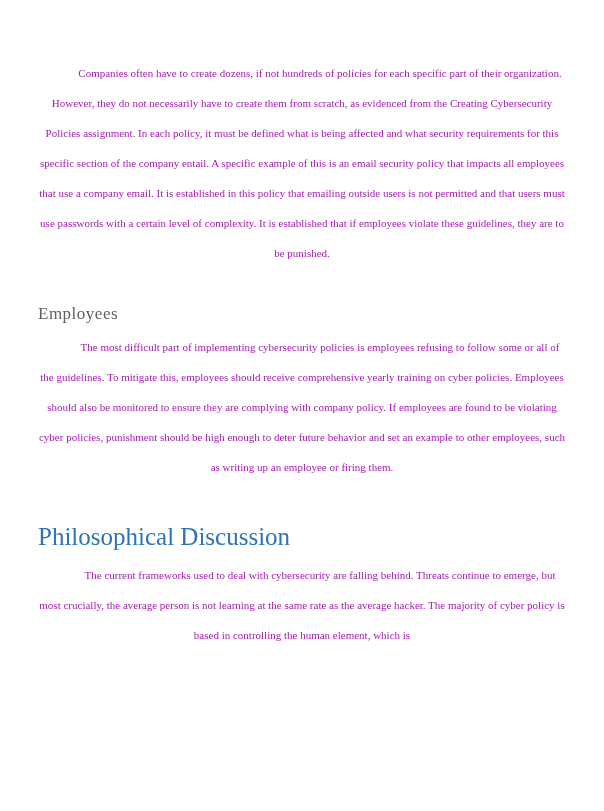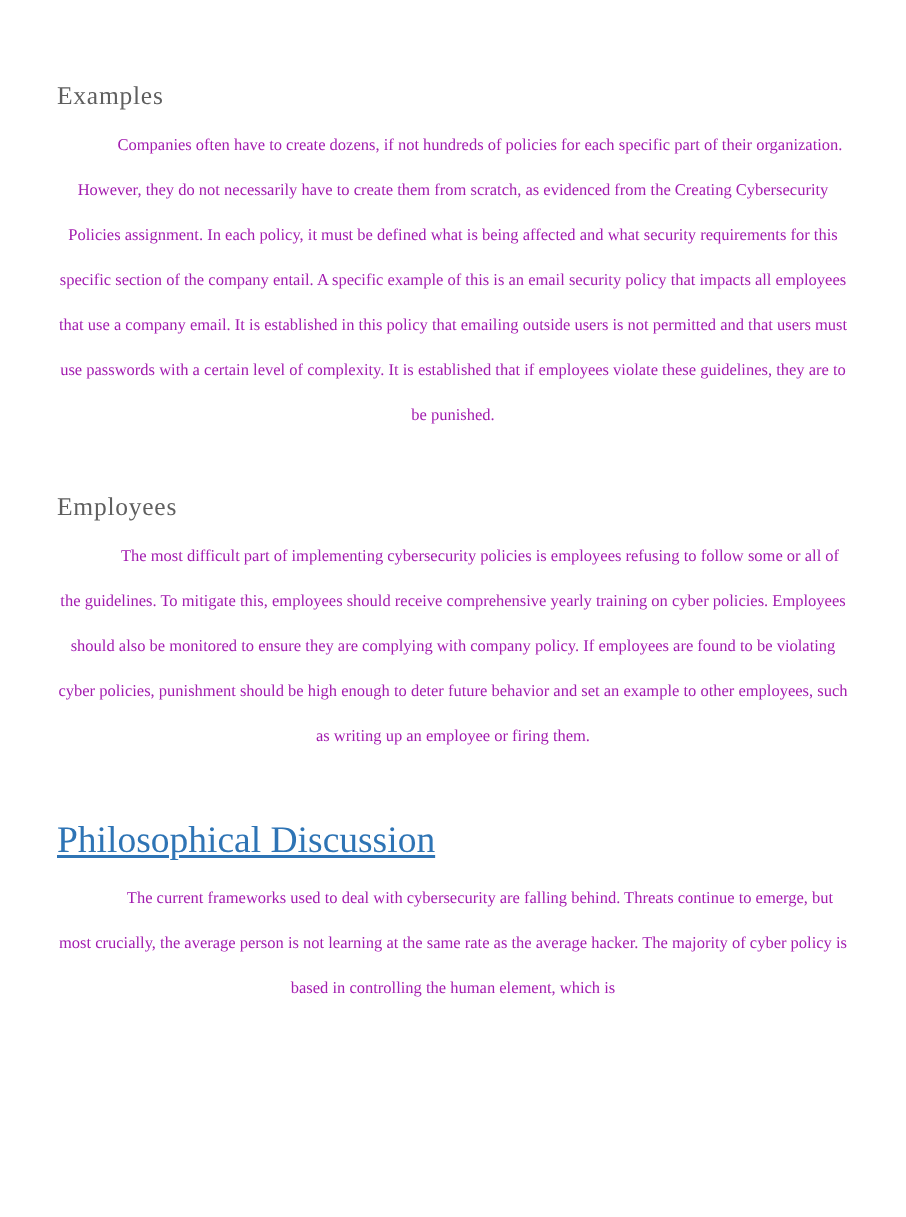--- a/index.html
+++ b/index.html
@@ -25,40 +25,38 @@
     color: #5f5f5f;
     margin: 0;
     letter-spacing: 0.5px;
   }
   .main-heading {
     font-size: 25px;
     line-height: 34px;
     font-weight: 400;
     color: #2e74b5;
     margin: 0;
-    text-decoration: underline;
   }
   .body-paragraph {
     font-size: 11px;
     line-height: 30px;
     margin: 6px 0 0 0;
     text-indent: 36px;
     text-align: center;
     color: #a21caf;
   }
   .section-mitigation { margin-top: 34px; }
   .section-philosophical { margin-top: 38px; }
 </style>
 </head>
 <body>
 
 <div class="page">
 
   <section class="section-examples">
-    <h2 class="subheading">Examples</h2>
     <p class="body-paragraph">Companies often have to create dozens, if not hundreds of policies for each specific part of their organization. However, they do not necessarily have to create them from scratch, as evidenced from the Creating Cybersecurity Policies assignment. In each policy, it must be defined what is being affected and what security requirements for this specific section of the company entail. A specific example of this is an email security policy that impacts all employees that use a company email. It is established in this policy that emailing outside users is not permitted and that users must use passwords with a certain level of complexity. It is established that if employees violate these guidelines, they are to be punished.</p>
   </section>
 
   <section class="section-mitigation">
     <h2 class="subheading">Employees</h2>
     <p class="body-paragraph">The most difficult part of implementing cybersecurity policies is employees refusing to follow some or all of the guidelines. To mitigate this, employees should receive comprehensive yearly training on cyber policies. Employees should also be monitored to ensure they are complying with company policy. If employees are found to be violating cyber policies, punishment should be high enough to deter future behavior and set an example to other employees, such as writing up an employee or firing them.</p>
   </section>
 
   <section class="section-philosophical">
     <h1 class="main-heading">Philosophical Discussion</h1>

